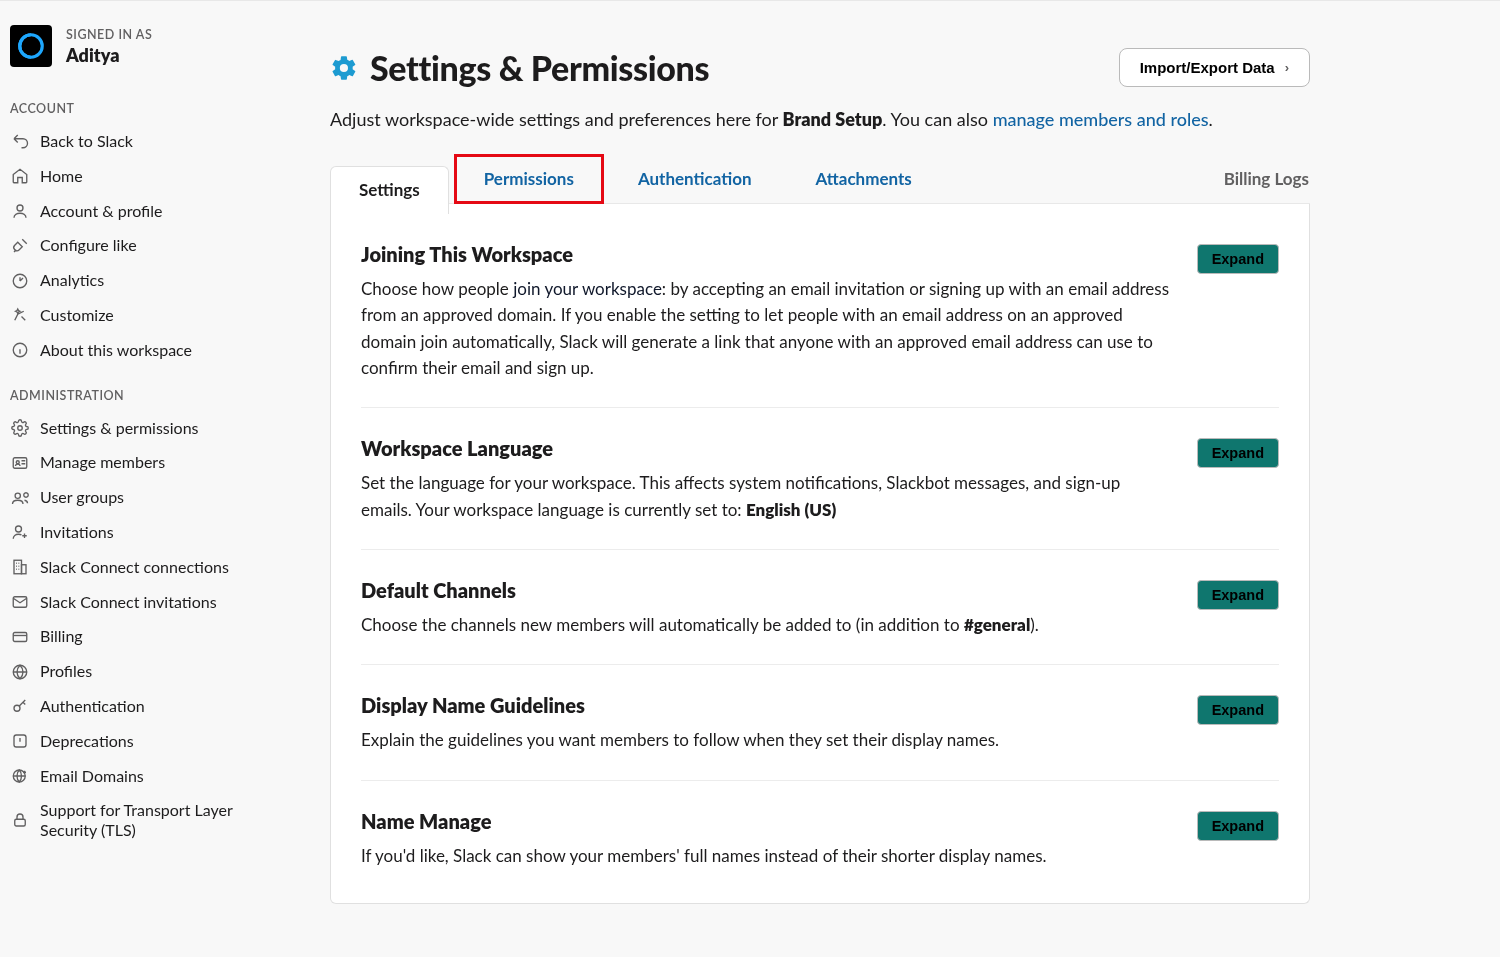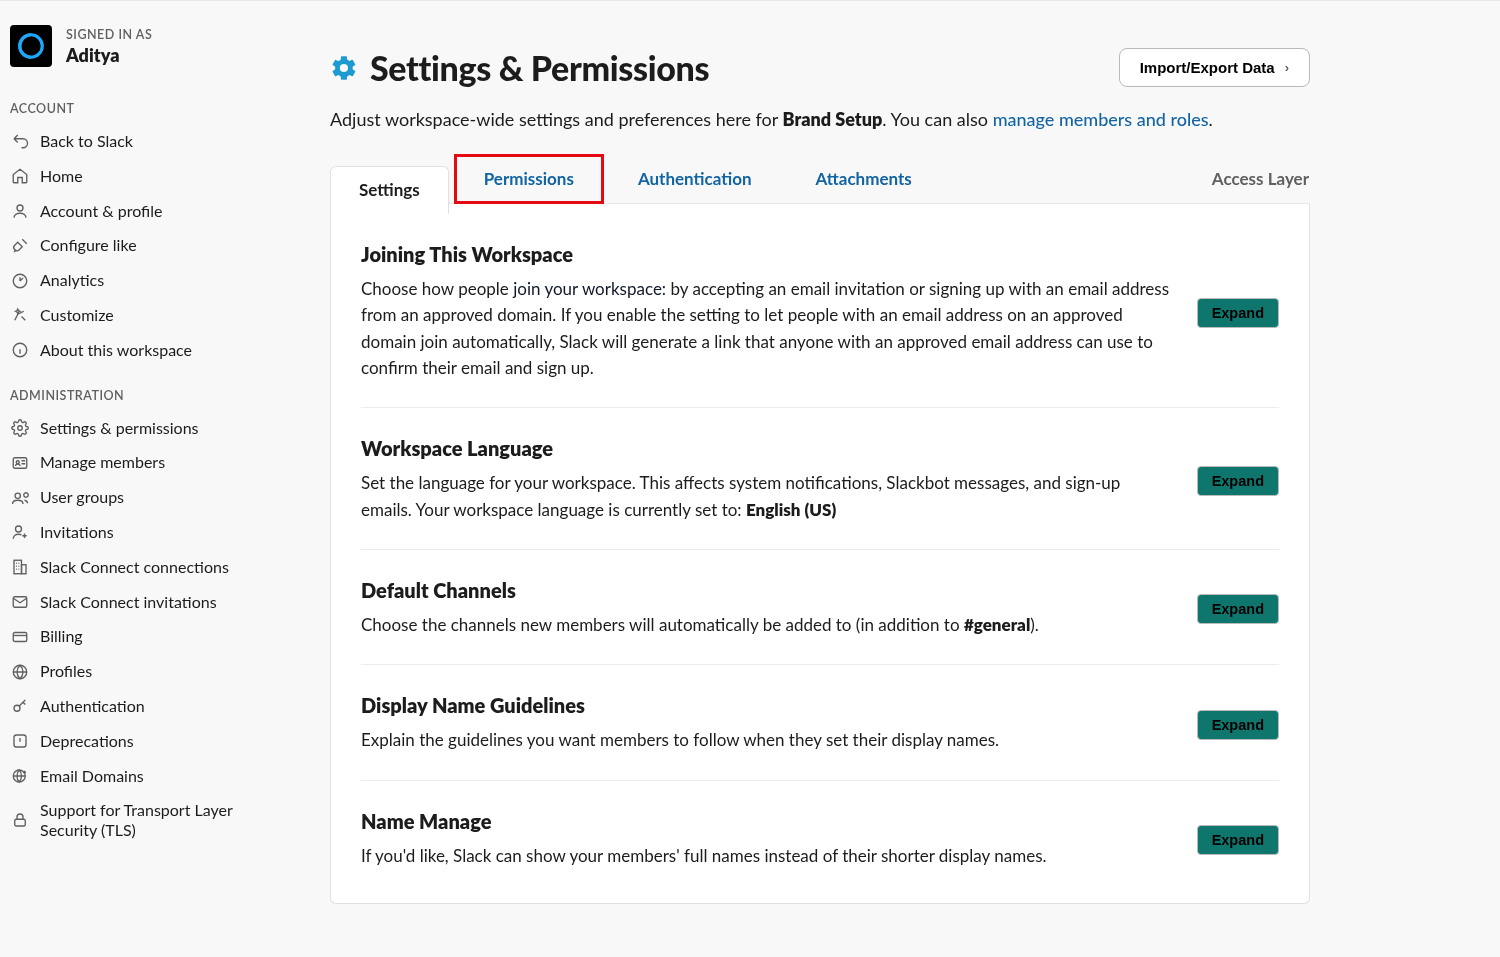--- a/index.html
+++ b/index.html
@@ -162,21 +162,21 @@
     background: #fff;
     border: 1px solid #e0e0e0;
     border-top: none;
     border-radius: 0 0 6px 6px;
     padding: 10px 30px 8px 30px;
   }
   .section {
     padding: 28px 0 26px 0;
     border-bottom: 1px solid #ececec;
     display: flex;
-    align-items: center;
+    align-items: flex-start;
     gap: 24px;
   }
   .section:last-child { border-bottom: none; }
   .section-body { flex: 1; }
   .section-title {
     font-size: 20px;
     font-weight: 800;
     margin-bottom: 10px;
   }
   .section-desc {
@@ -413,21 +413,21 @@
     <p class="subtitle">
       <span>Adjust workspace-wide settings and preferences here for </span><span class="bold">Brand Setup</span><span>. You can also </span><span class="link">manage members and roles</span><span>.</span>
     </p>
 
     <div class="tab-row">
       <div class="tab active">Settings</div>
       <div class="tab highlight">Permissions</div>
       <div class="tab">Authentication</div>
       <div class="tab">Attachments</div>
       <div class="tab-spacer"></div>
-      <div class="tab logs">Access Layer</div>
+      <div class="tab logs">Billing Logs</div>
     </div>
 
     <div class="panel">
 
       <div class="section">
         <div class="section-body">
           <h3 class="section-title">Joining This Workspace</h3>
           <p class="section-desc">
             <span>Choose how people </span><span class="link">join your workspace</span><span>: by accepting an email invitation or signing up with an email address from an approved domain. If you enable the setting to let people with an email address on an approved domain join automatically, Slack will generate a link that anyone with an approved email address can use to confirm their email and sign up.</span>
           </p>

